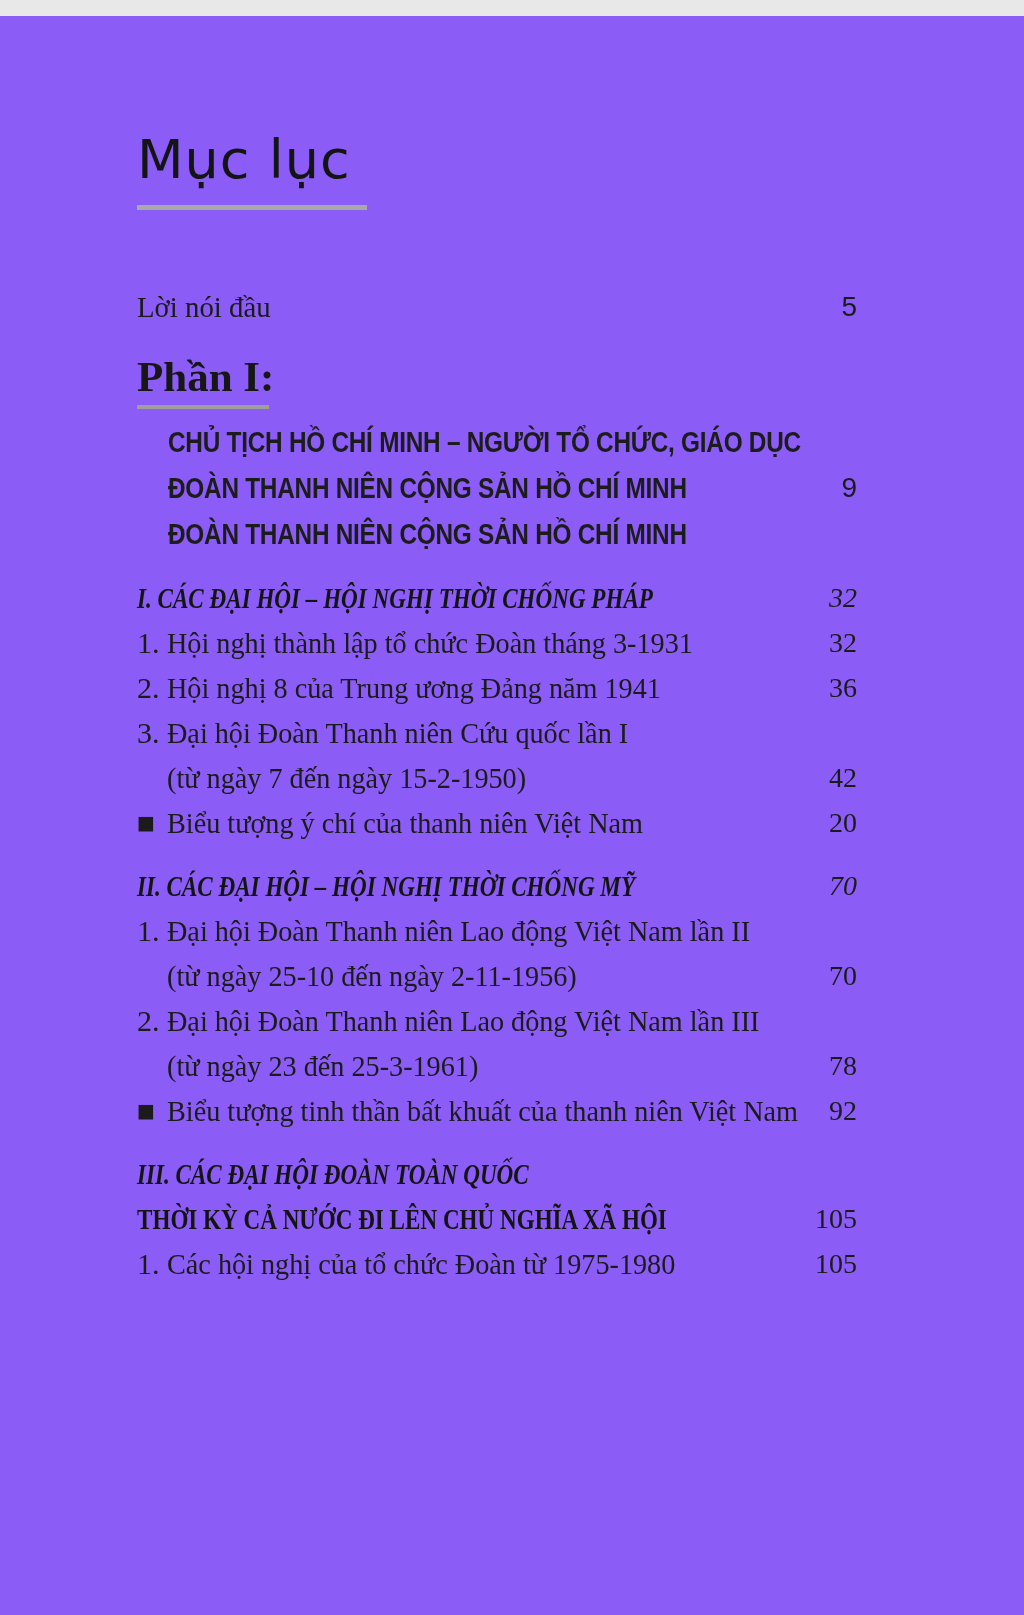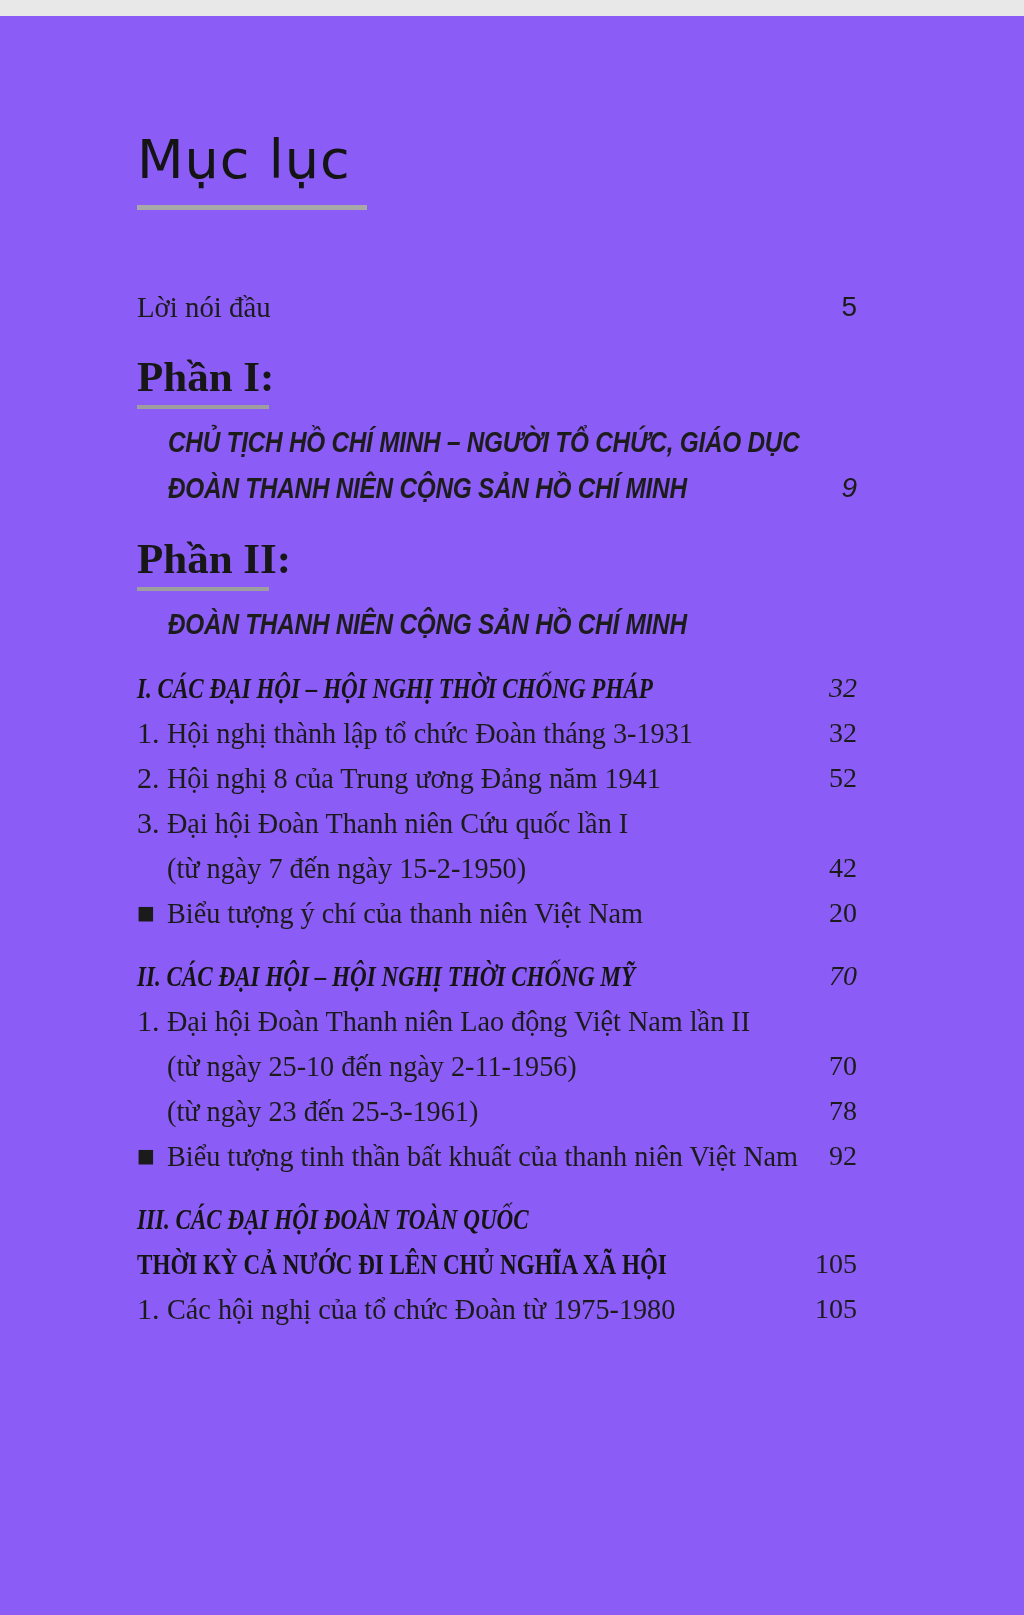--- a/index.html
+++ b/index.html
@@ -64,21 +64,21 @@
     color: #171717;
   }
   .part-underline {
     width: 132px;
     height: 4px;
     margin-top: 2px;
     background: #9e9e9e;
   }
 
   
-  .caps { padding-left: 31px; font-style: italic; }
+  .caps { padding-left: 31px; }
   .caps .label {
     font-family: "Liberation Sans", sans-serif;
     font-weight: 600;
     font-size: 29px;
     letter-spacing: -0.3px;
     transform: scaleX(0.84);
     color: #1c1c1c;
   }
 
   
@@ -129,31 +129,31 @@
   <div class="content">
     <header class="title-block">
       <h1 class="page-title">Mục lục</h1>
       <div class="title-underline"></div>
     </header>
     <main class="toc-rows">
         <div class="row plain"><span class="label">Lời nói đầu</span><span class="pagenum sans">5</span></div>
         <div class="row part"><span class="part-label">Phần I:</span><div class="part-underline"></div></div>
         <div class="row caps"><span class="label">CHỦ TỊCH HỒ CHÍ MINH – NGƯỜI TỔ CHỨC, GIÁO DỤC</span></div>
         <div class="row caps"><span class="label">ĐOÀN THANH NIÊN CỘNG SẢN HỒ CHÍ MINH</span><span class="pagenum sans">9</span></div>
-        <div class="row part"><span class="part-label">Phần II:</span><div class="part-underline"></div></div>
         <div class="row caps"><span class="label">ĐOÀN THANH NIÊN CỘNG SẢN HỒ CHÍ MINH</span></div>
         <div class="row section gap"><span class="label">I. CÁC ĐẠI HỘI – HỘI NGHỊ THỜI CHỐNG PHÁP</span><span class="pagenum">32</span></div>
         <div class="row item"><span class="marker">1.</span><span class="label">Hội nghị thành lập tổ chức Đoàn tháng 3-1931</span><span class="pagenum">32</span></div>
-        <div class="row item"><span class="marker">2.</span><span class="label">Hội nghị 8 của Trung ương Đảng năm 1941</span><span class="pagenum">52</span></div>
+        <div class="row item"><span class="marker">2.</span><span class="label">Hội nghị 8 của Trung ương Đảng năm 1941</span><span class="pagenum">36</span></div>
         <div class="row item"><span class="marker">3.</span><span class="label">Đại hội Đoàn Thanh niên Cứu quốc lần I</span></div>
         <div class="row cont"><span class="label">(từ ngày 7 đến ngày 15-2-1950)</span><span class="pagenum">42</span></div>
         <div class="row bullet"><span class="marker">■</span><span class="label">Biểu tượng ý chí của thanh niên Việt Nam</span><span class="pagenum">20</span></div>
         <div class="row section gap"><span class="label">II. CÁC ĐẠI HỘI – HỘI NGHỊ THỜI CHỐNG MỸ</span><span class="pagenum">70</span></div>
         <div class="row item"><span class="marker">1.</span><span class="label">Đại hội Đoàn Thanh niên Lao động Việt Nam lần II</span></div>
         <div class="row cont"><span class="label">(từ ngày 25-10 đến ngày 2-11-1956)</span><span class="pagenum">70</span></div>
+        <div class="row item"><span class="marker">2.</span><span class="label">Đại hội Đoàn Thanh niên Lao động Việt Nam lần III</span></div>
         <div class="row cont"><span class="label">(từ ngày 23 đến 25-3-1961)</span><span class="pagenum">78</span></div>
         <div class="row bullet"><span class="marker">■</span><span class="label">Biểu tượng tinh thần bất khuất của thanh niên Việt Nam</span><span class="pagenum">92</span></div>
         <div class="row section gap"><span class="label">III. CÁC ĐẠI HỘI ĐOÀN TOÀN QUỐC</span></div>
         <div class="row section"><span class="label">THỜI KỲ CẢ NƯỚC ĐI LÊN CHỦ NGHĨA XÃ HỘI</span><span class="pagenum">105</span></div>
         <div class="row item"><span class="marker">1.</span><span class="label">Các hội nghị của tổ chức Đoàn từ 1975-1980</span><span class="pagenum">105</span></div>
       </main>
   </div>
 </div>
 
 </body></html>

